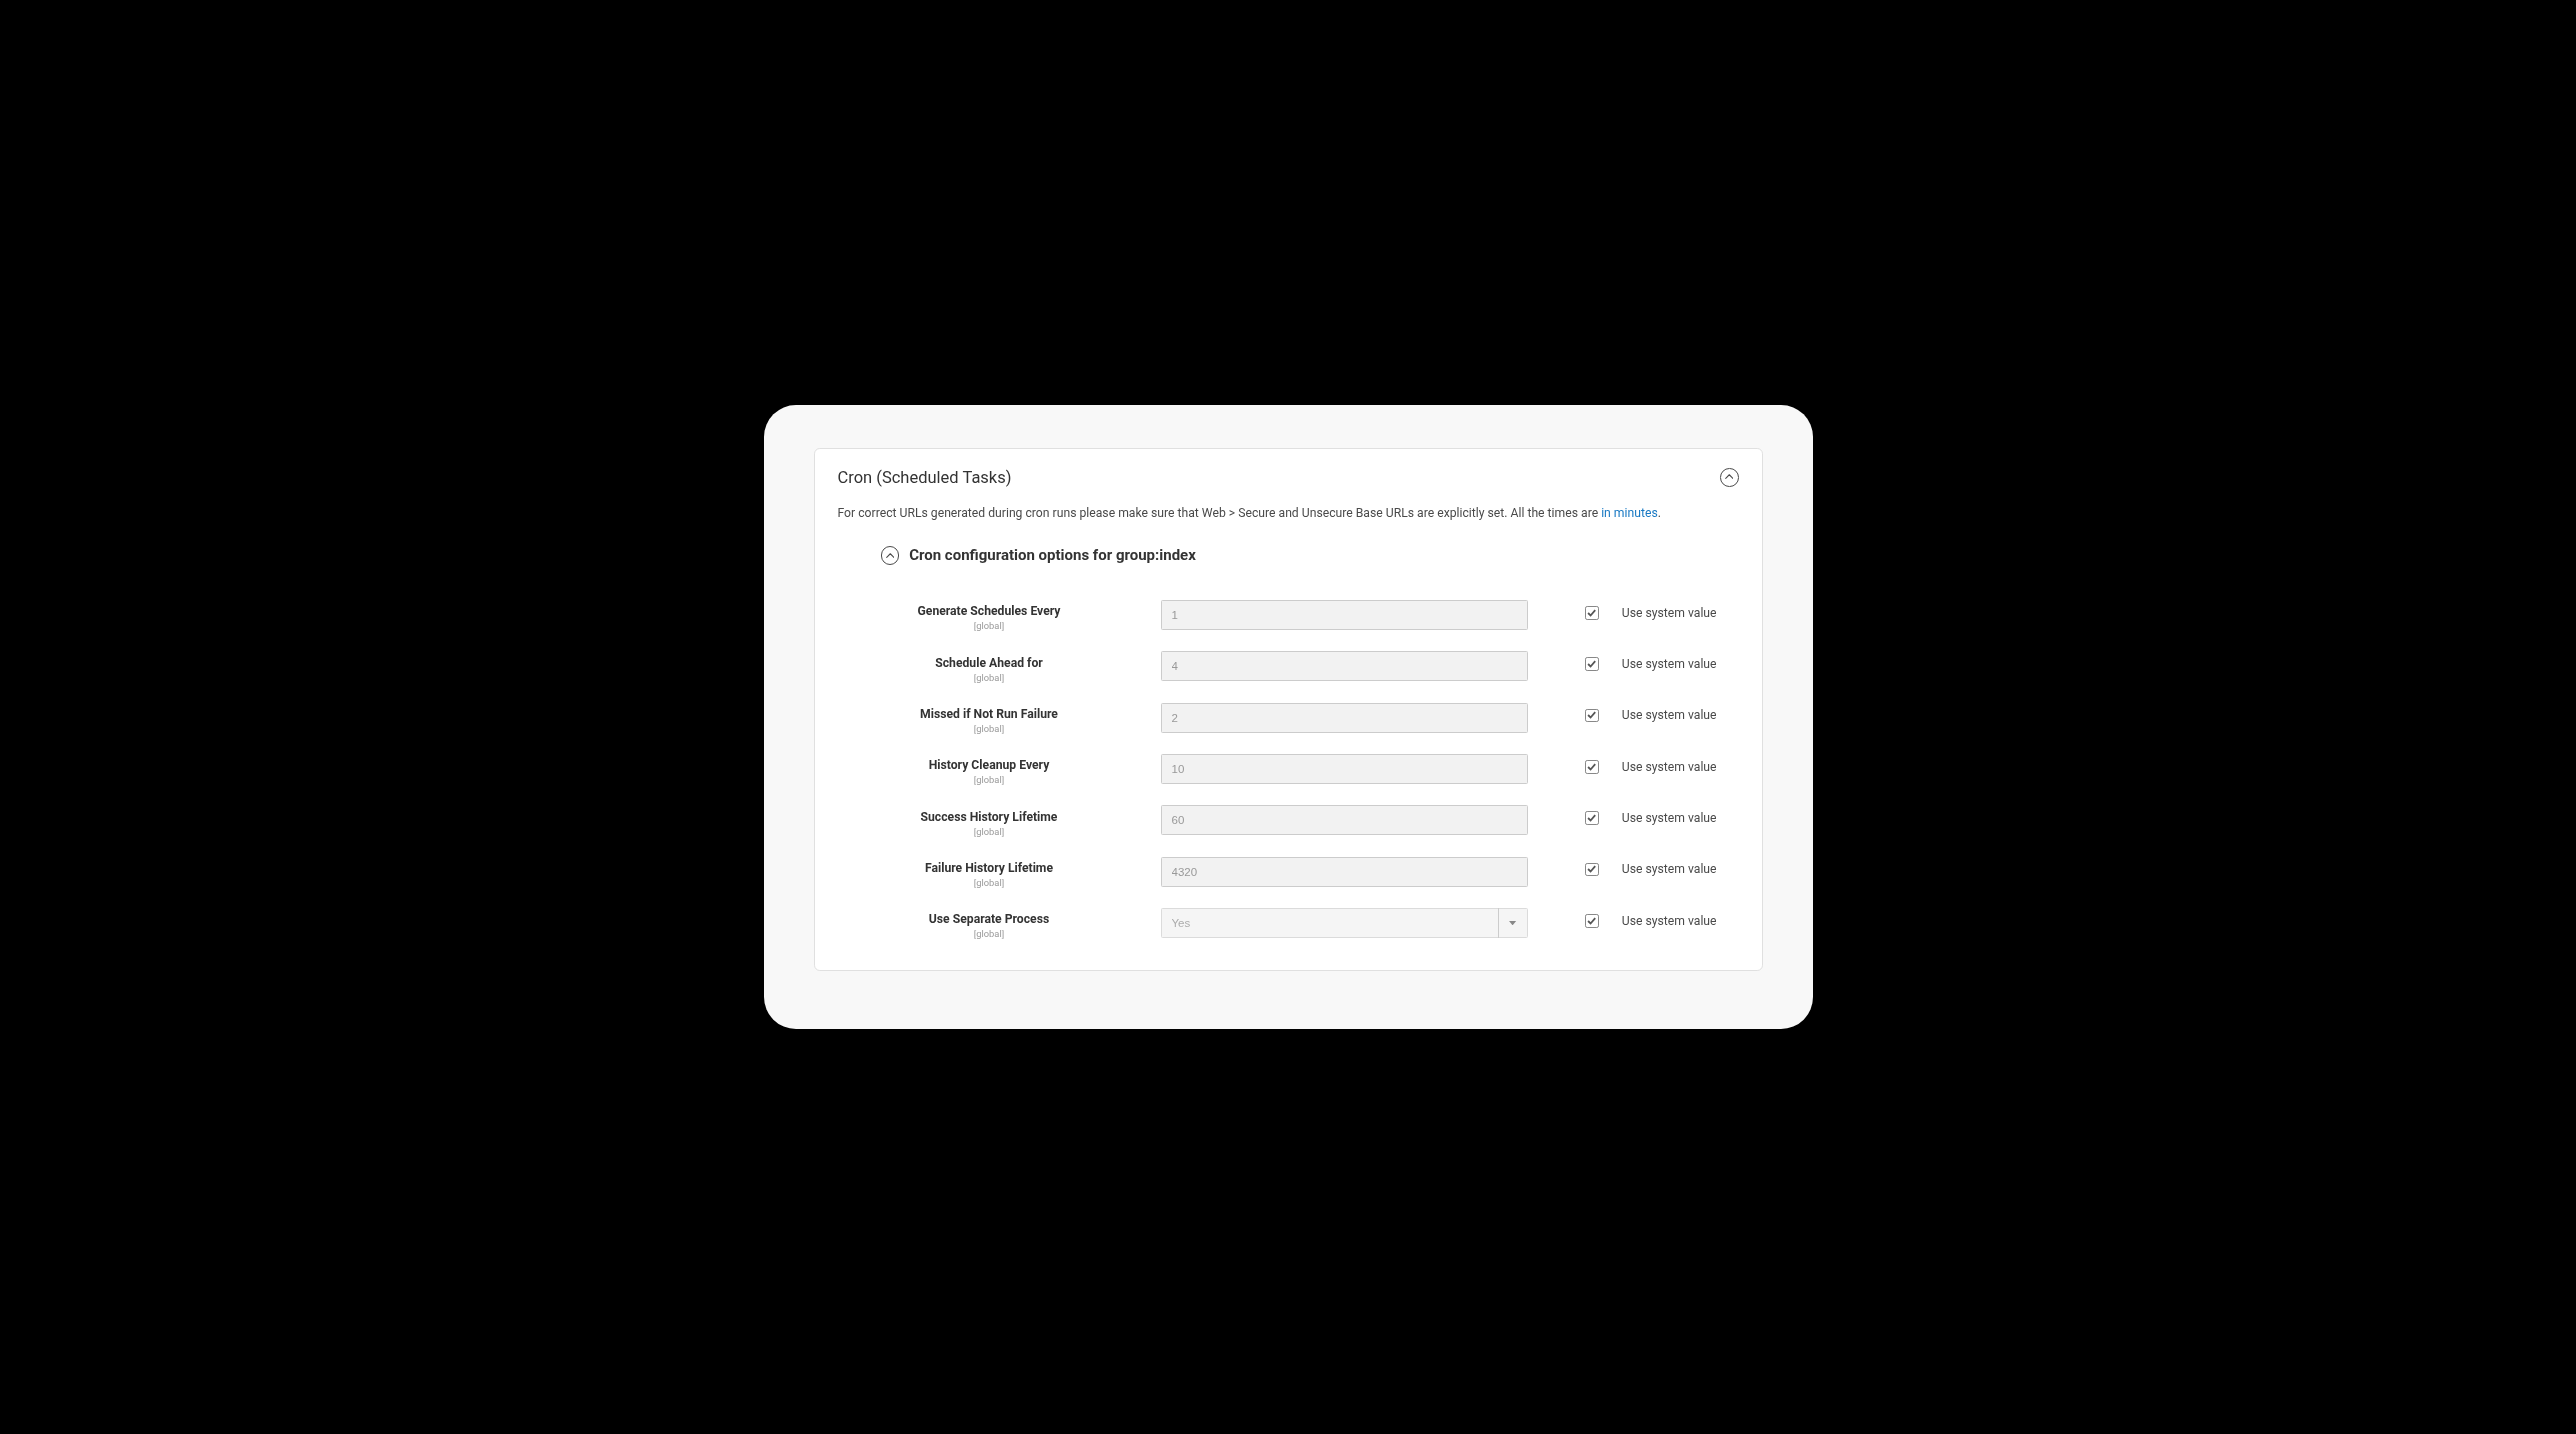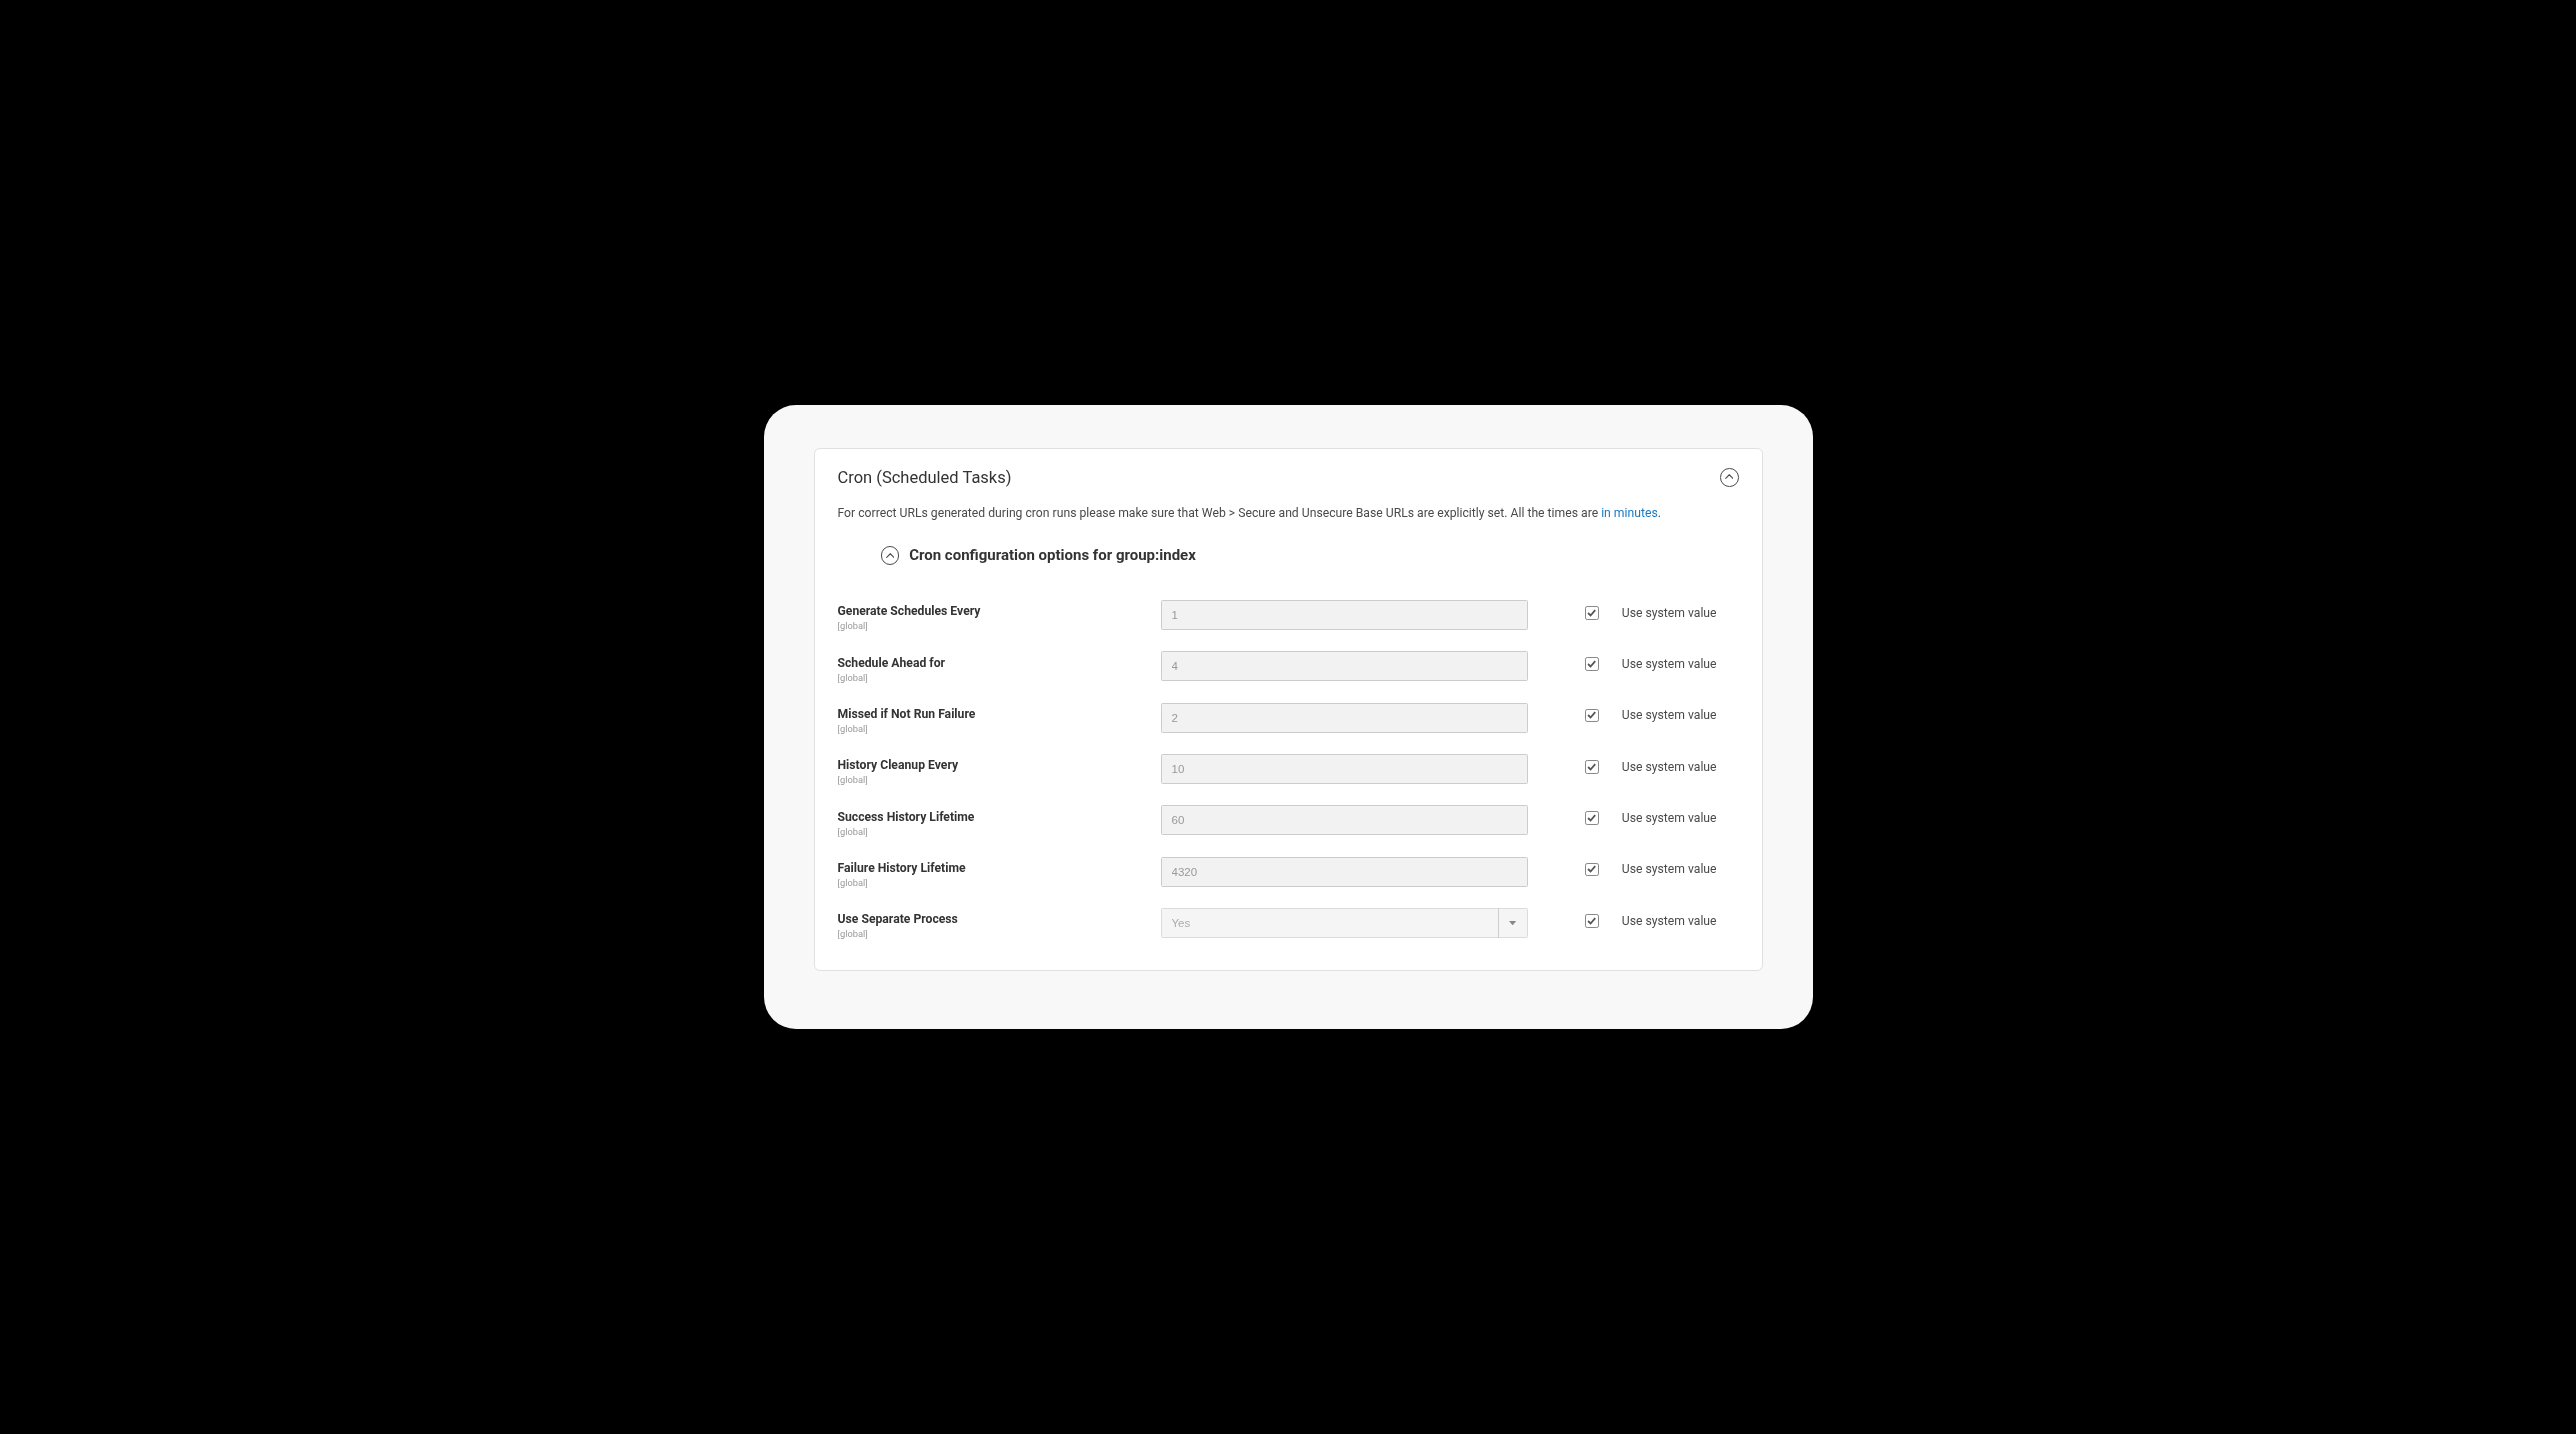--- a/index.html
+++ b/index.html
@@ -68,21 +68,21 @@
     font-weight: 700;
     color: #333;
   }
   .field-row {
     display: flex;
     align-items: flex-start;
     margin-bottom: 20px;
   }
   .label-col {
     width: 323px;
-    text-align: left;
+    text-align: center;
     padding-right: 20px;
     padding-top: 4.3px;
   }
   .field-label {
     font-size: 12.2px;
     font-weight: 700;
     color: #333;
     display: block;
     line-height: 1.2;
   }

